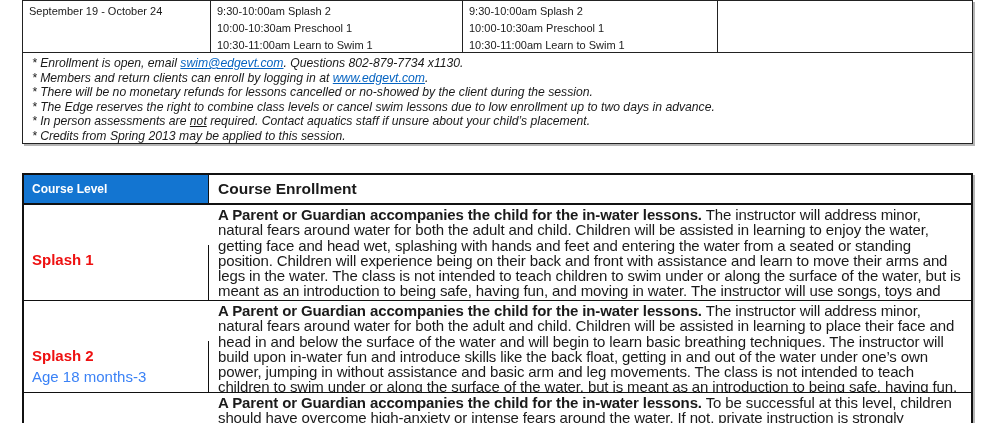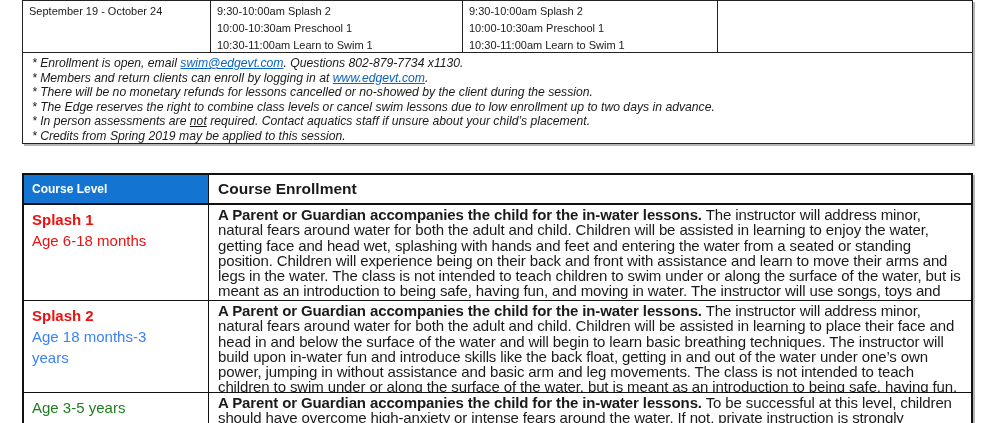--- a/index.html
+++ b/index.html
@@ -21,21 +21,21 @@
   .u { text-decoration:underline; }
 
   
   .courses { margin-top:29px; border:2px solid #111; box-shadow:2px 2px 0 #b5b5b5; background:#fff; }
   .c-header { display:grid; grid-template-columns:185px 1fr; height:30px; border-bottom:2px solid #111; }
   .c-level-h { color:#fff; font-weight:bold; font-size:12px; display:flex; align-items:center;
                padding-left:8px; border-right:1px solid #111; }
   .c-desc-h  { font-weight:bold; font-size:15.5px; display:flex; align-items:center; padding-left:9px; }
   .c-row { display:grid; grid-template-columns:185px 1fr; border-bottom:1px solid #111; }
   .c-row.r0 { height:96px; } .c-row.r1 { height:92px; } .c-row.r2 { border-bottom:none; height:60px; }
-  .c-level { padding:4px 24px 0 8px; border-right:1px solid #111; font-size:15px; line-height:21px; overflow:hidden; }
+  .c-level { padding:4px 24px 0 8px; border-right:1px solid #111; font-size:15px; line-height:21px; overflow:hidden;margin-top:40px; }
   .c-level .lvl { font-weight:bold; }
   .c-desc { padding:2px 9px 0 9px; font-size:15px; line-height:15.3px;
             letter-spacing:-0.12px; overflow:hidden; }
   .c-desc b { letter-spacing:-0.12px; }
 </style>
 </head>
 <body>
 
 <div class="page">
 
@@ -60,34 +60,33 @@
         <span>* Enrollment is open, email </span><a class="link" style="color: rgb(5, 99, 193); text-align: center;">swim@edgevt.com</a><span>. Questions 802-879-7734 x1130.</span>
       </div>
       <div class="note-line">
         <span>* Members and return clients can enroll by logging in at </span><a class="link" style="color: rgb(5, 99, 193);">www.edgevt.com</a><span>.</span>
       </div>
       <div class="note-line">* There will be no monetary refunds for lessons cancelled or no-showed by the client during the session.</div>
       <div class="note-line">* The Edge reserves the right to combine class levels or cancel swim lessons due to low enrollment up to two days in advance.</div>
       <div class="note-line">
         <span>* In person assessments are </span><span class="u">not</span><span> required. Contact aquatics staff if unsure about your child’s placement.</span>
       </div>
-      <div class="note-line">* Credits from Spring 2019 may be applied to this session.</div>
+      <div class="note-line">* Credits from Spring 2013 may be applied to this session.</div>
     </div>
   </div>
 
   <div class="courses">
     <div class="c-header">
       <div class="c-level-h" style="background-color: rgb(19, 117, 209);">Course Level</div>
       <div class="c-desc-h">Course Enrollment</div>
     </div>
 
     <div class="c-row r0">
       <div class="c-level">
         <div class="lvl" style="color: rgb(238, 17, 17);">Splash 1</div>
-        <div class="age" style="color: rgb(238, 17, 17);">Age 6-18 months</div>
       </div>
       <div class="c-desc">
         <b>A Parent or Guardian accompanies the child for the in-water lessons.</b><span> The instructor will address minor, natural fears around water for both the adult and child. Children will be assisted in learning to enjoy the water, getting face and head wet, splashing with hands and feet and entering the water from a seated or standing position. Children will experience being on their back and front with assistance and learn to move their arms and legs in the water. The class is not intended to teach children to swim under or along the surface of the water, but is meant as an introduction to being safe, having fun, and moving in water. The instructor will use songs, toys and other techniques to create a relaxed learning environment. Required Equipment: Disposable swim diaper and fitted outer covering, towel.</span>
       </div>
     </div>
 
     <div class="c-row r1">
       <div class="c-level">
         <div class="lvl" style="color: rgb(238, 17, 17);">Splash 2</div>
         <div class="age" style="color: #3b82f6;">Age 18 months-3 years</div>

